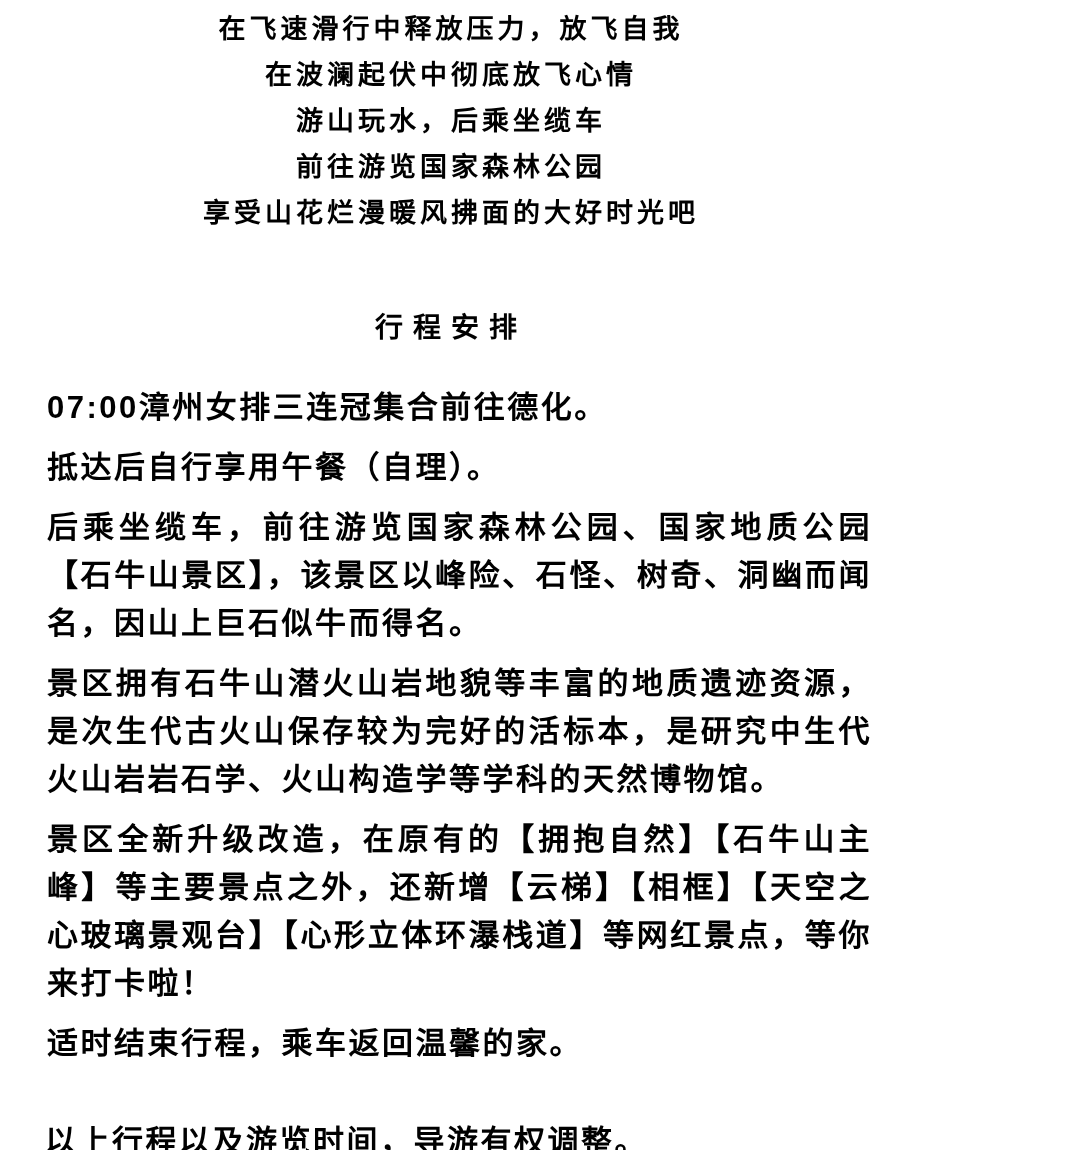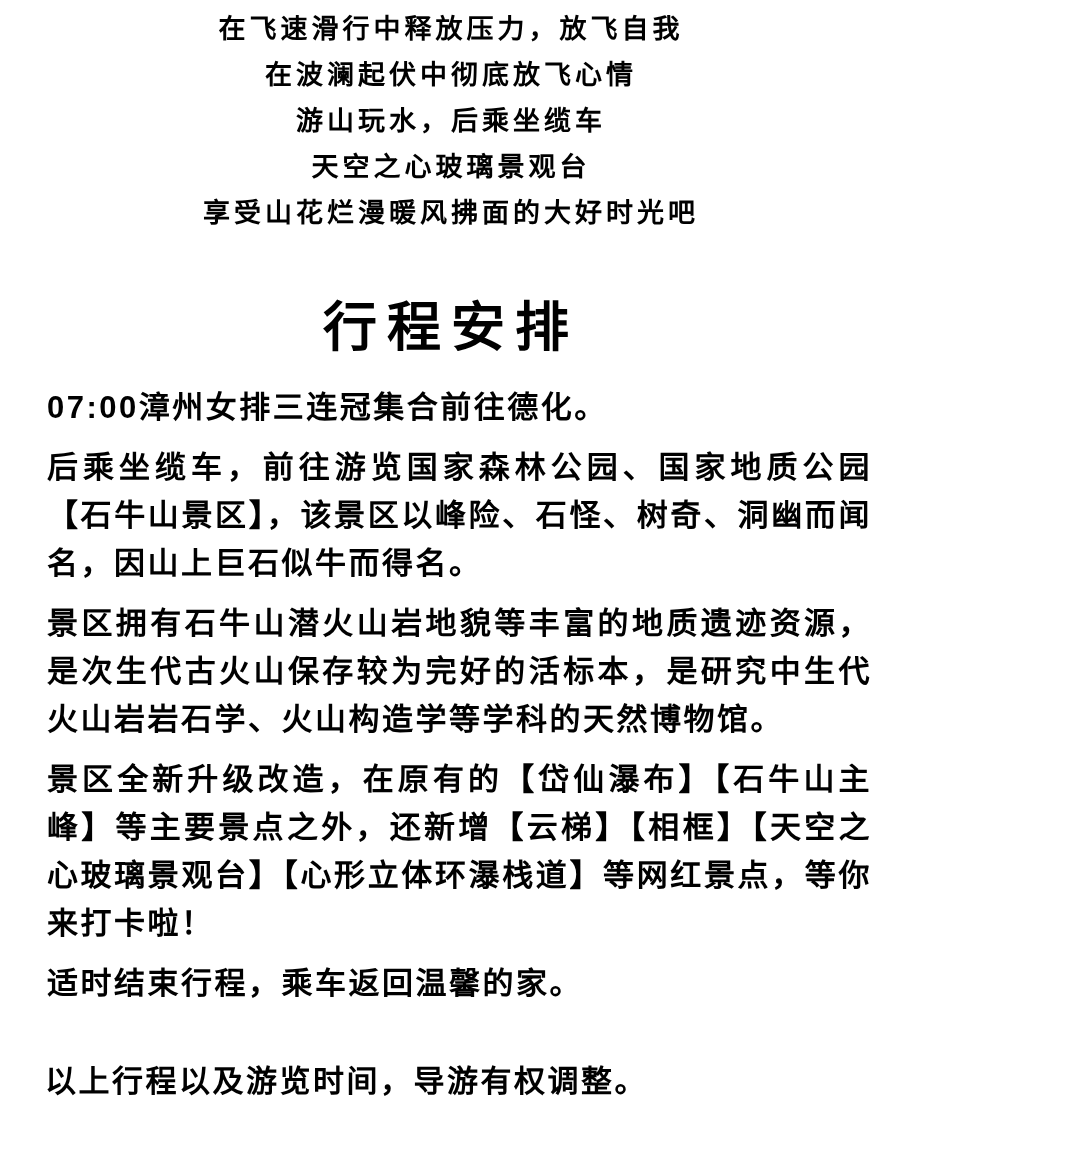--- a/index.html
+++ b/index.html
@@ -24,21 +24,21 @@
   }
   .intro-line {
     font-size: 27px;
     line-height: 46px;
     letter-spacing: 4px;
     white-space: nowrap;
   }
   .itinerary-title {
     margin-top: 68px;
     text-align: center;
-    font-size: 54px;
+    font-size: 28px;
     line-height: 48px;
     font-weight: 900;
     letter-spacing: 10px;
     font-family: Liberation Serif, serif;
   }
   .itinerary-body {
     margin: 32px 18px 0 35px;
     text-align: left;
   }
   .itinerary-paragraph {
@@ -59,29 +59,30 @@
 </style>
 </head>
 <body>
 
 <div class="page">
 
   <div class="intro">
       <div class="intro-line">在飞速滑行中释放压力，放飞自我</div>
       <div class="intro-line">在波澜起伏中彻底放飞心情</div>
       <div class="intro-line">游山玩水，后乘坐缆车</div>
-      <div class="intro-line">天空之心玻璃景观台</div>
+      <div class="intro-line">前往游览国家森林公园</div>
       <div class="intro-line">享受山花烂漫暖风拂面的大好时光吧</div>
     </div>
 
   <div class="itinerary-title">行程安排</div>
 
   <div class="itinerary-body">
       <p class="itinerary-paragraph">07:00漳州女排三连冠集合前往德化。</p>
+      <p class="itinerary-paragraph">抵达后自行享用午餐（自理）。</p>
       <p class="itinerary-paragraph">后乘坐缆车，前往游览国家森林公园、国家地质公园【石牛山景区】，该景区以峰险、石怪、树奇、洞幽而闻名，因山上巨石似牛而得名。</p>
       <p class="itinerary-paragraph">景区拥有石牛山潜火山岩地貌等丰富的地质遗迹资源，是次生代古火山保存较为完好的活标本，是研究中生代火山岩岩石学、火山构造学等学科的天然博物馆。</p>
-      <p class="itinerary-paragraph">景区全新升级改造，在原有的【岱仙瀑布】【石牛山主峰】等主要景点之外，还新增【云梯】【相框】【天空之心玻璃景观台】【心形立体环瀑栈道】等网红景点，等你来打卡啦！</p>
+      <p class="itinerary-paragraph">景区全新升级改造，在原有的【拥抱自然】【石牛山主峰】等主要景点之外，还新增【云梯】【相框】【天空之心玻璃景观台】【心形立体环瀑栈道】等网红景点，等你来打卡啦！</p>
       <p class="itinerary-paragraph">适时结束行程，乘车返回温馨的家。</p>
     </div>
 
   <div class="itinerary-note">以上行程以及游览时间，导游有权调整。</div>
 
 </div>
 
 </body></html>

